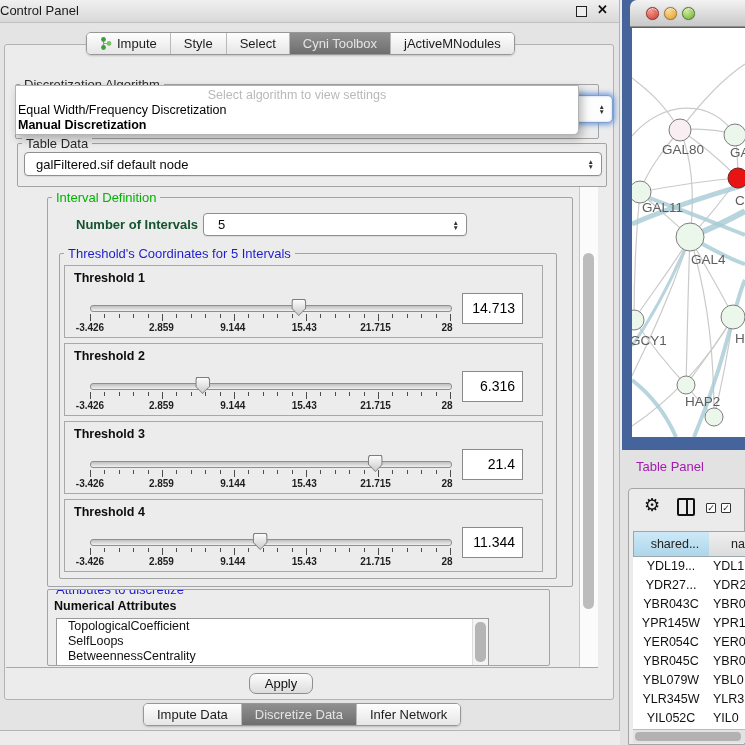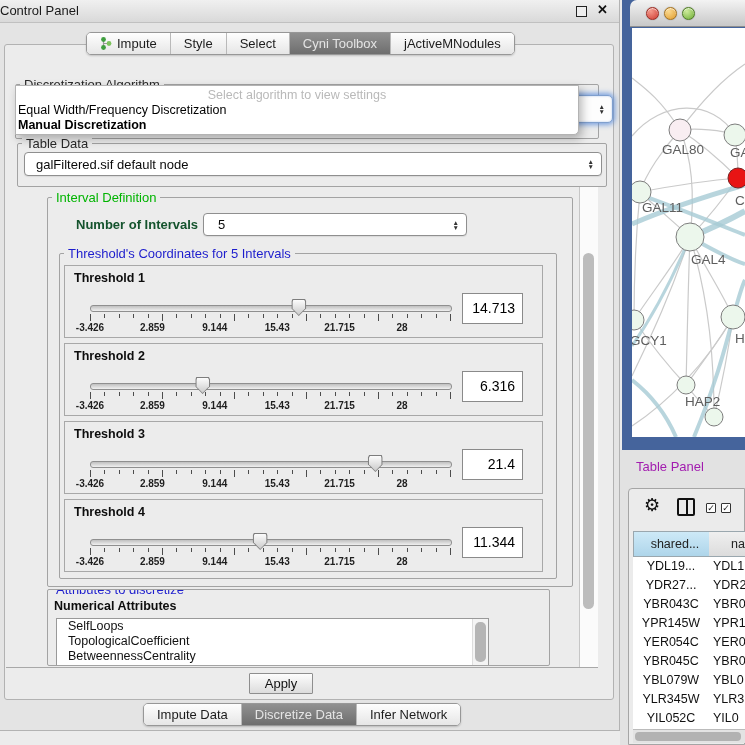--- a/index.html
+++ b/index.html
@@ -50,36 +50,36 @@
   .thp .tl{position:absolute;left:9px;top:5px;font-weight:bold;font-size:12.5px;color:#0d0d0d}
   .track{position:absolute;left:25px;top:39px;width:360px;height:5px;border:1px solid #8f8f8f;border-radius:3px;
        background:linear-gradient(#c0c0c0,#f0f0f0)}
   .handle{position:absolute;top:-7px;width:15px;height:17px;transform:translateX(-50%)}
   .handle .ho{position:absolute;inset:0;clip-path:polygon(8% 0,92% 0,100% 14%,100% 55%,50% 100%,0 55%,0 14%);background:#7d7d7d}
   .handle .hi{position:absolute;inset:1px;clip-path:polygon(8% 0,92% 0,100% 14%,100% 55%,50% 100%,0 55%,0 14%);
        background:linear-gradient(#fcfcfc,#cacaca)}
   .ticks{position:absolute;left:25px;top:48px;width:360px;height:8px}
   .tick{position:absolute;top:0;width:1px;background:#4c4c4c}
   .tick.minor{height:4px}.tick.major{height:7px}
-  .tlabels{position:absolute;left:25px;top:56px;width:312px;height:12px}
+  .tlabels{position:absolute;left:25px;top:56px;width:357px;height:12px}
   .tlab{position:absolute;transform:translateX(-50%);font-size:10px;font-weight:bold;color:#1f1f1f;white-space:nowrap}
   .vbox{position:absolute;left:397px;top:27px;width:61px;height:31px;background:#fff;border:1px solid #8a8a8a;
        font-size:14px;color:#000;text-align:right;line-height:29px;padding-right:7px;box-sizing:border-box}
 
   .attr-label{position:absolute;left:6px;top:9px;font-weight:bold;font-size:12.5px;color:#0d0d0d}
   .listbox{position:absolute;background:#fff;border:1px solid #999;box-sizing:border-box;overflow:hidden}
   .listbox .li{font-size:12.5px;line-height:14.8px;padding-left:11px;color:#111;white-space:nowrap}
   .lb-track{position:absolute;right:0;top:0;bottom:0;width:15px;background:#f4f4f4;border-left:1px solid #ddd}
   .lb-thumb{position:absolute;right:2px;top:3px;width:11px;height:40px;background:#b5b5b5;border-radius:5px}
 
   .divider{position:absolute;left:1px;top:622px;width:592px;height:1px;background:#a8a8a8}
   .vsb{position:absolute;left:574px;top:142px;width:18px;height:480px;background:#fbfbfb;border-left:1px solid #c6c6c6}
   .vsb .th{position:absolute;left:3px;top:66px;width:11px;height:356px;background:#bcbcbc;border-radius:6px}
 
-  .apply-btn{position:absolute;left:244px;top:628px;width:64px;height:21px;border:1px solid #8e8e8e;border-radius:1px;
+  .apply-btn{position:absolute;left:244px;top:628px;width:64px;height:21px;border:1px solid #8e8e8e;border-radius:7px;
        background:linear-gradient(#fdfdfd,#dcdcdc);font-size:13px;color:#111;text-align:center;line-height:20px;box-sizing:border-box}
 
   
   .net-frame{position:absolute;left:622px;top:0;width:123px;height:450px;background:#45649c}
   .net-titlebar{position:absolute;left:8px;top:0;right:0;height:27px;border-radius:7px 0 0 0;
        background:linear-gradient(#f3f3f3,#c8c8c8);border-bottom:1px solid #8e8e8e;box-sizing:border-box}
   .light{position:absolute;top:7px;width:13px;height:13px;border-radius:50%;box-shadow:inset 0 1px 1px rgba(255,255,255,.7),0 0 1px rgba(0,0,0,.5)}
   .light.close{background:radial-gradient(circle at 35% 30%,#f4988a,#cf3c32);border:1px solid #9e2a22;box-sizing:border-box}
   .light.minimize{background:radial-gradient(circle at 35% 30%,#fbd98e,#e09c2e);border:1px solid #a8741e;box-sizing:border-box}
   .light.zoom{background:radial-gradient(circle at 35% 30%,#cdeb9a,#6fae35);border:1px solid #4f7f24;box-sizing:border-box}
@@ -377,22 +377,22 @@
           </div>
           <div class="vbox">11.344</div>
         </div>
       </div>
 
     <div class="grp" style="left:42px;top:544px;width:503px;height:77px;overflow:hidden">
       <span class="grp-title g-blue">Attributes to discretize</span>
       <div class="attr-label">Numerical Attributes</div>
       <div class="listbox" style="left:8px;top:28px;width:433px;height:62px">
         <div id="attr-items">
+            <div class="li">TopologicalCoefficient</div>
             <div class="li">SelfLoops</div>
-            <div class="li">TopologicalCoefficient</div>
             <div class="li">BetweennessCentrality</div>
           </div>
         <div class="lb-track">
             <div class="lb-thumb"></div>
           </div>
       </div>
     </div>
 
     <div class="divider"></div>
     <div class="vsb">

